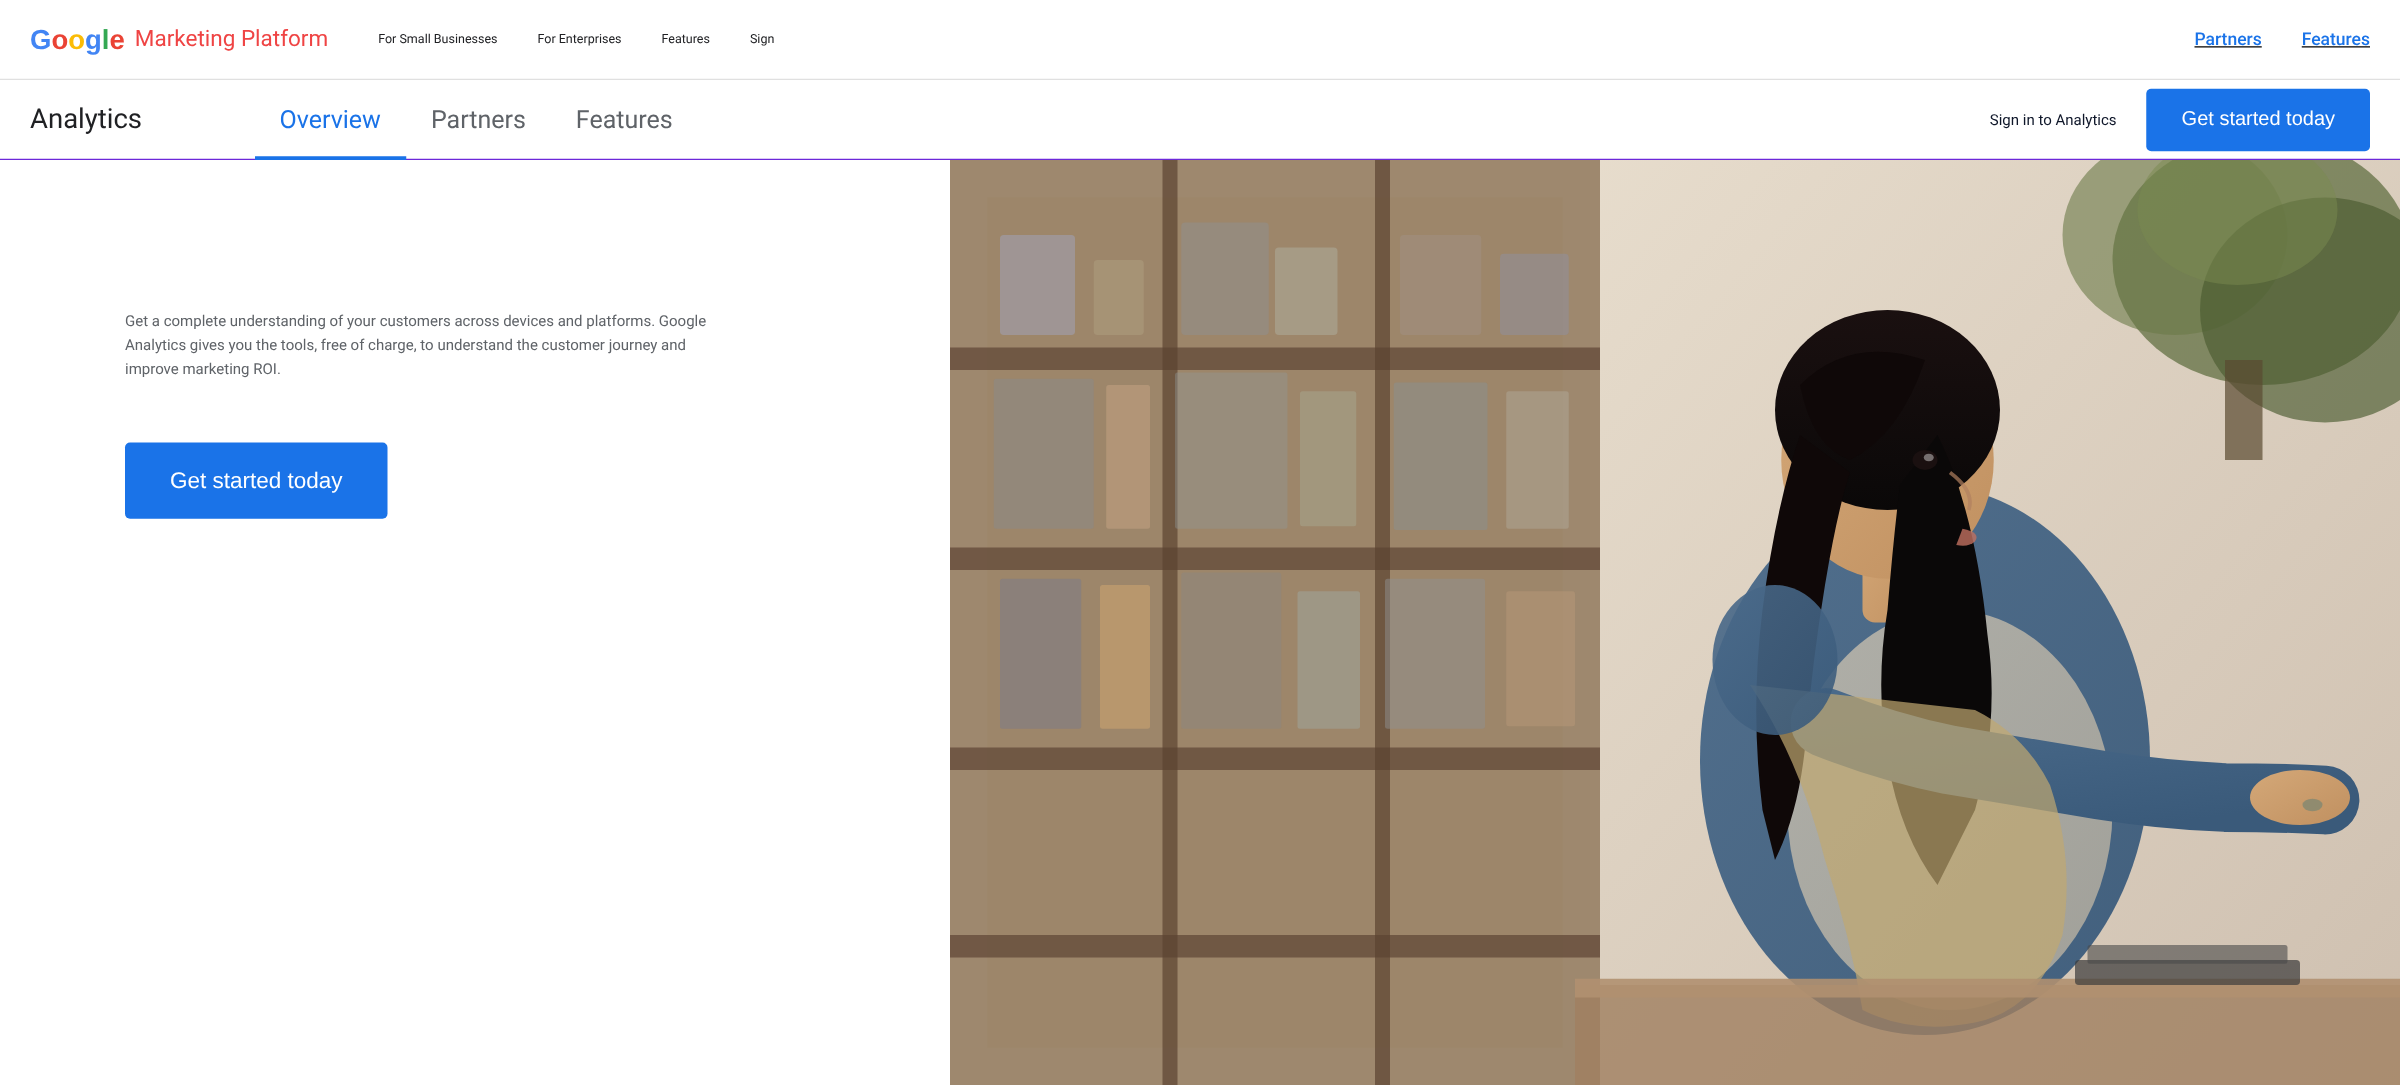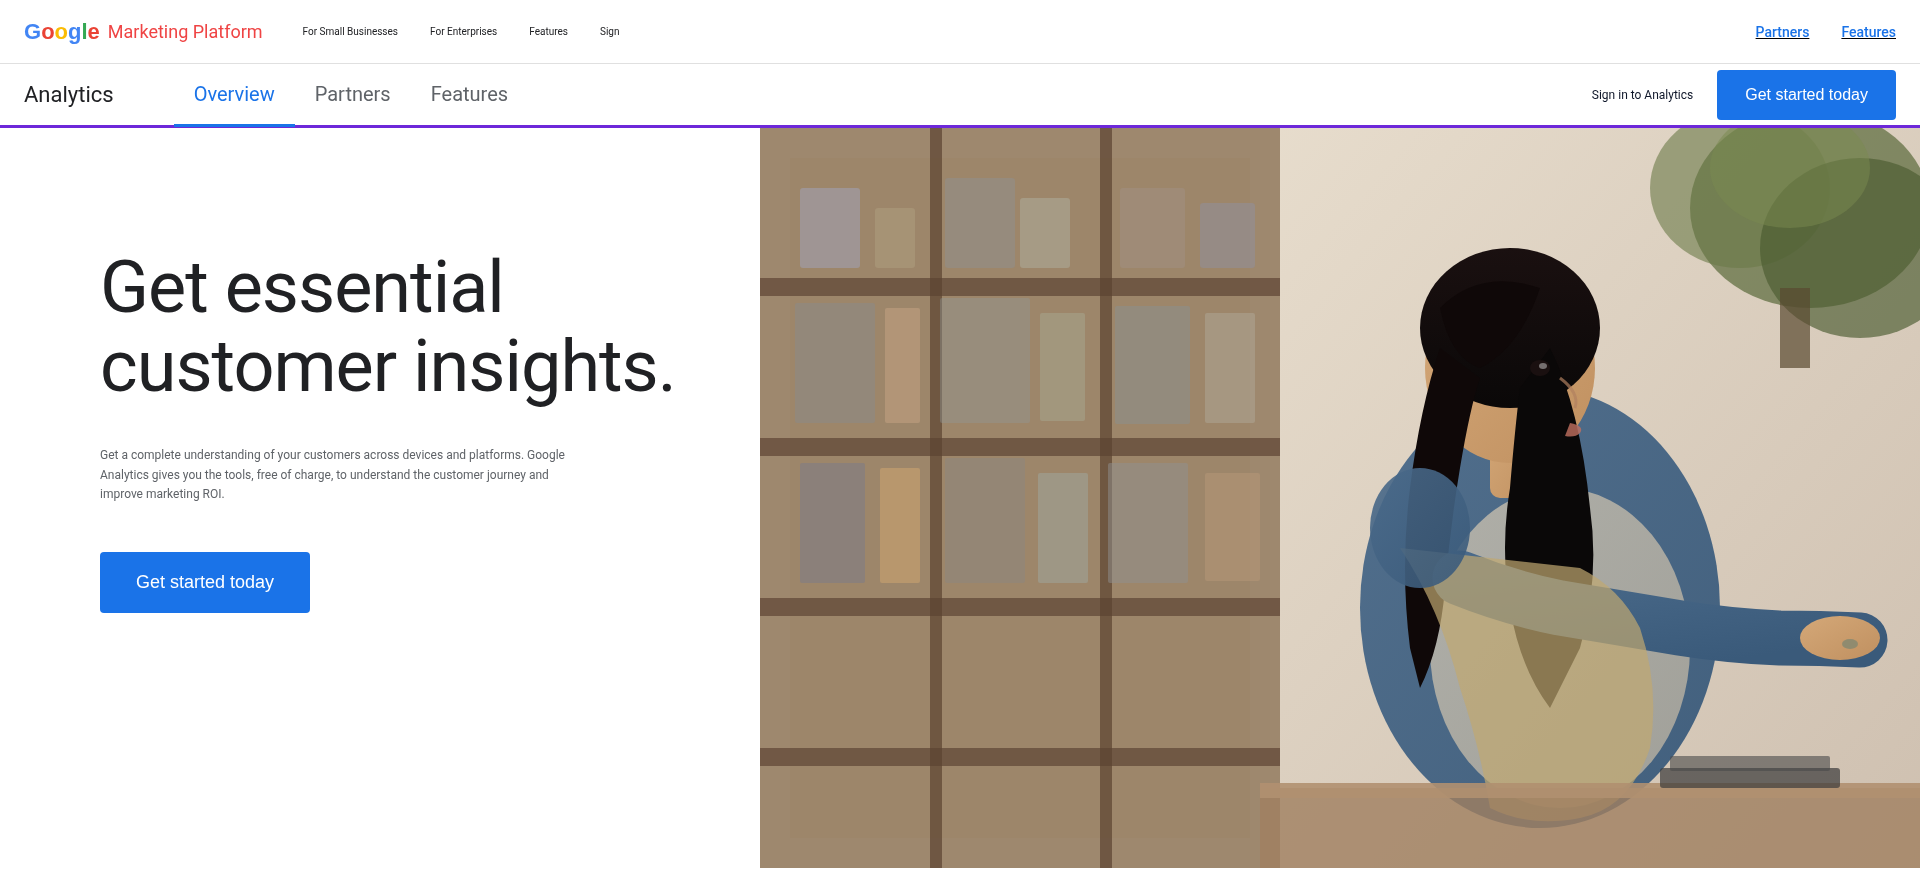--- a/index.html
+++ b/index.html
@@ -96,24 +96,25 @@
       font-weight: 500;
       cursor: pointer;
     }
 
     
     .sub-nav {
       display: flex;
       align-items: center;
       height: 64px;
       padding: 0 24px;
-      border-bottom: 3px solid #6d28d9;
+      border-bottom: 1px solid #6d28d9;
       background: #fff;
       position: relative;
       z-index: 10;
+      gap: 30px;
     }
 
     .analytics-brand {
       font-size: 22px;
       color: #202124;
       font-weight: 400;
       margin-right: 60px;
       white-space: nowrap;
     }
 
@@ -274,21 +275,20 @@
   </div>
 
   <div class="sub-nav-right">
     <a class="sign-in-link">Sign in to Analytics</a>
     <button class="get-started-btn">Get started today</button>
   </div>
 </nav>
 
 <section class="hero-section">
   <div class="hero-content">
-    <h1 class="hero-title">Get essential customer insights.</h1>
     <p class="hero-description">Get a complete understanding of your customers across devices and platforms. Google Analytics gives you the tools, free of charge, to understand the customer journey and improve marketing ROI.</p>
     <button class="hero-cta-btn">Get started today</button>
   </div>
 
   <div class="hero-image-area">
     <svg class="hero-svg-scene" viewBox="0 0 1160 740" preserveAspectRatio="xMidYMid slice" xmlns="http://www.w3.org/2000/svg">
 
       <rect width="1160" height="740" fill="#d4c4b0"></rect>
 
       <rect x="0" y="0" width="1160" height="740" fill="#e8ddd0"></rect>

